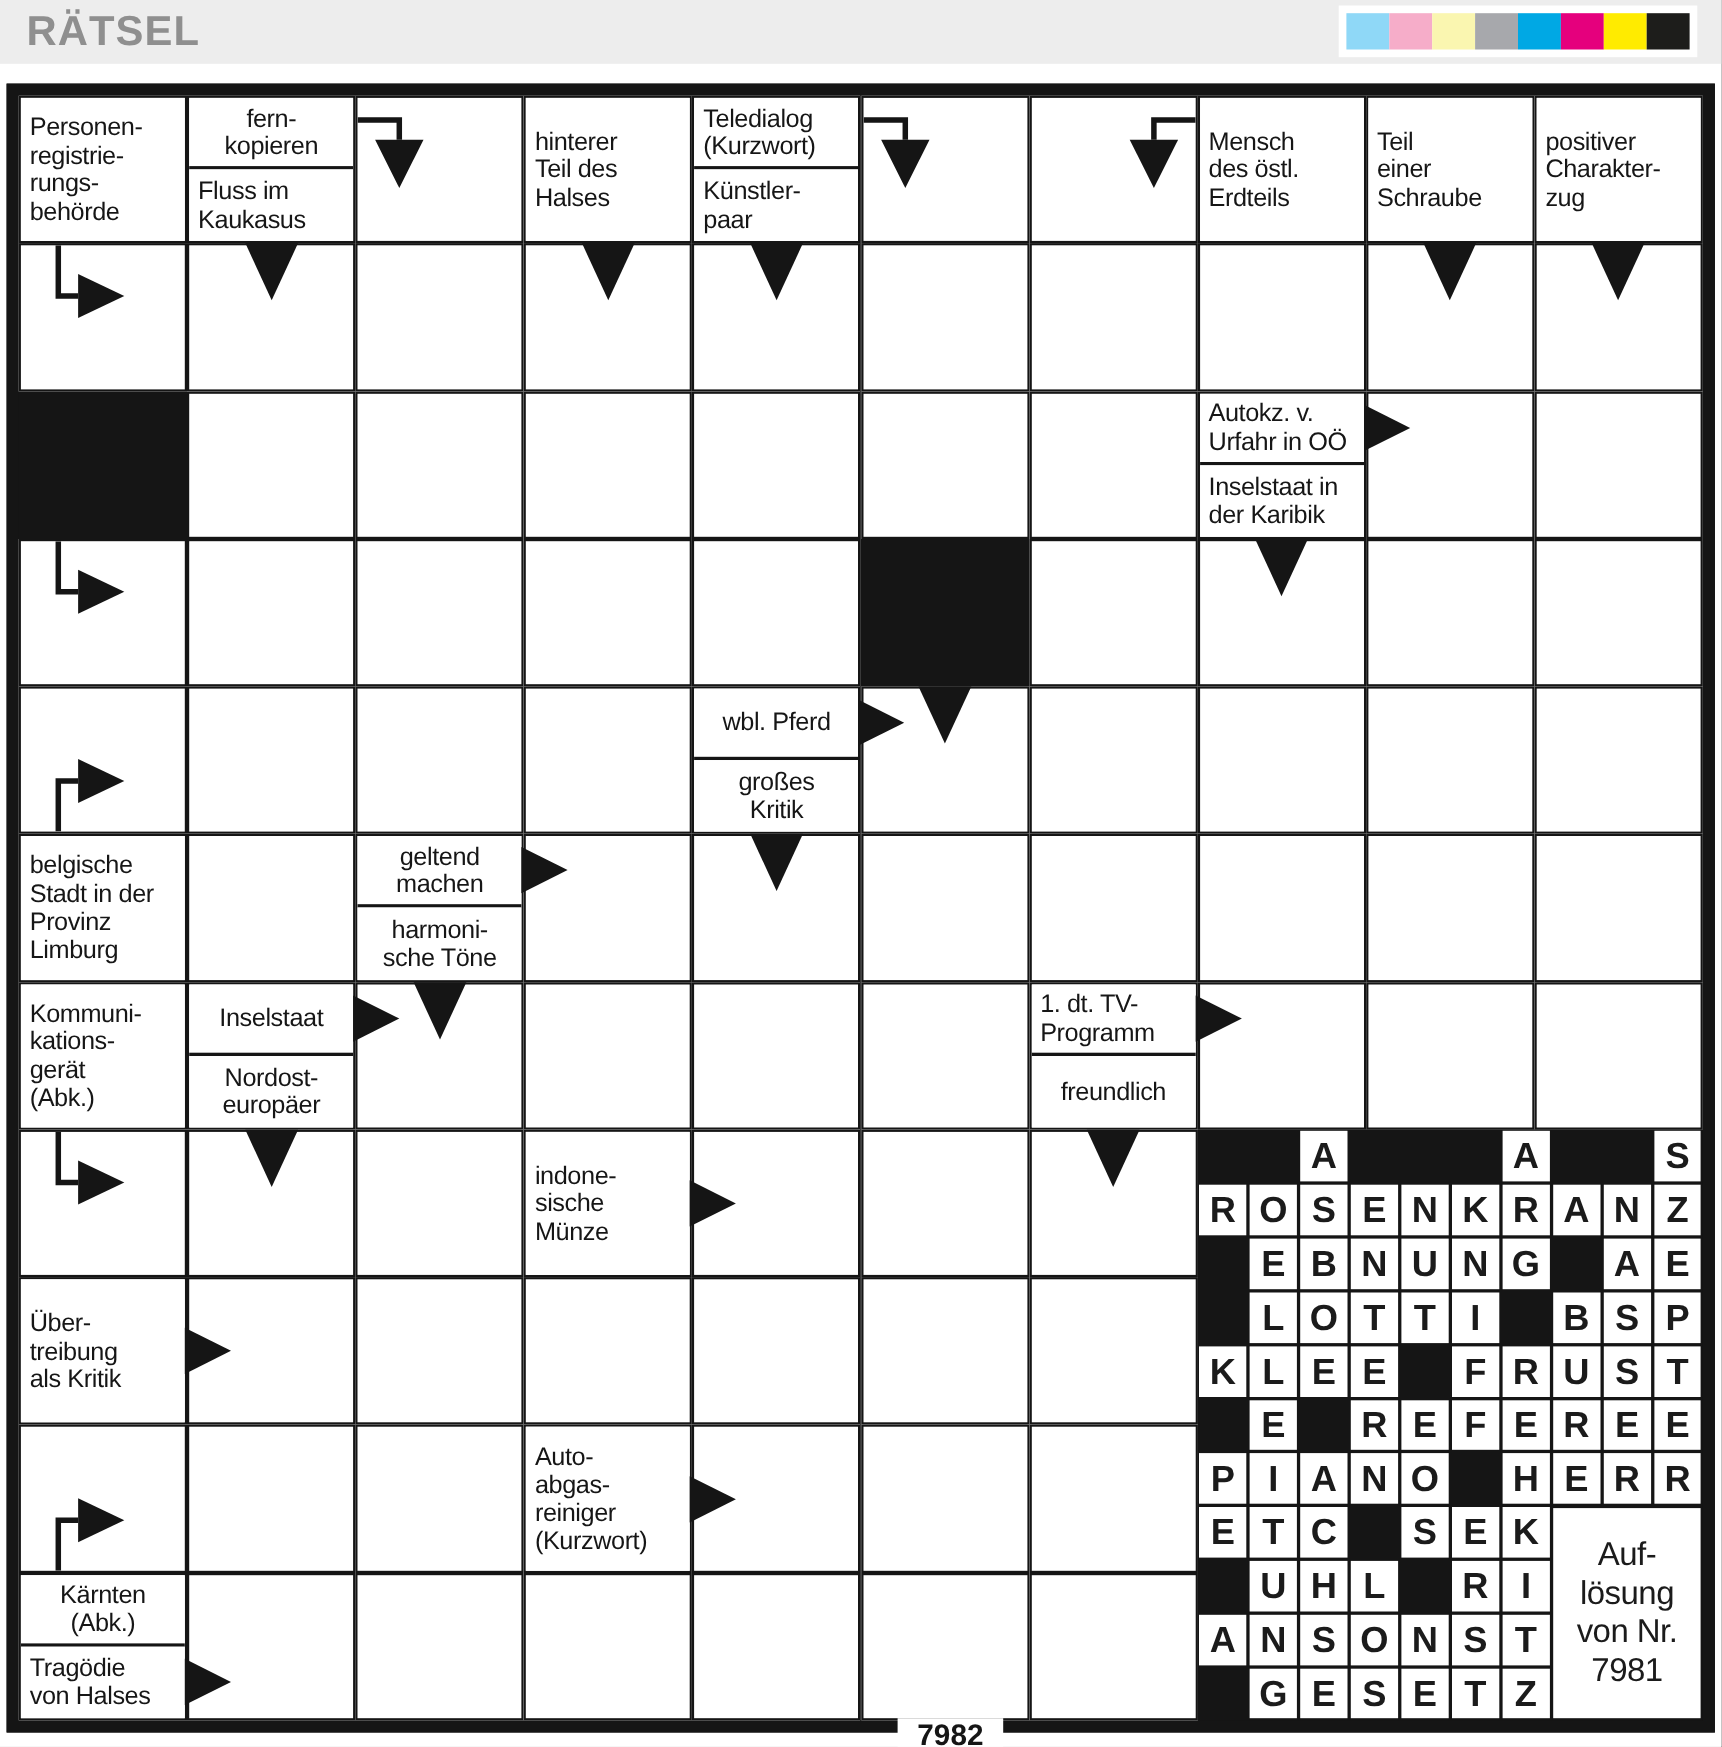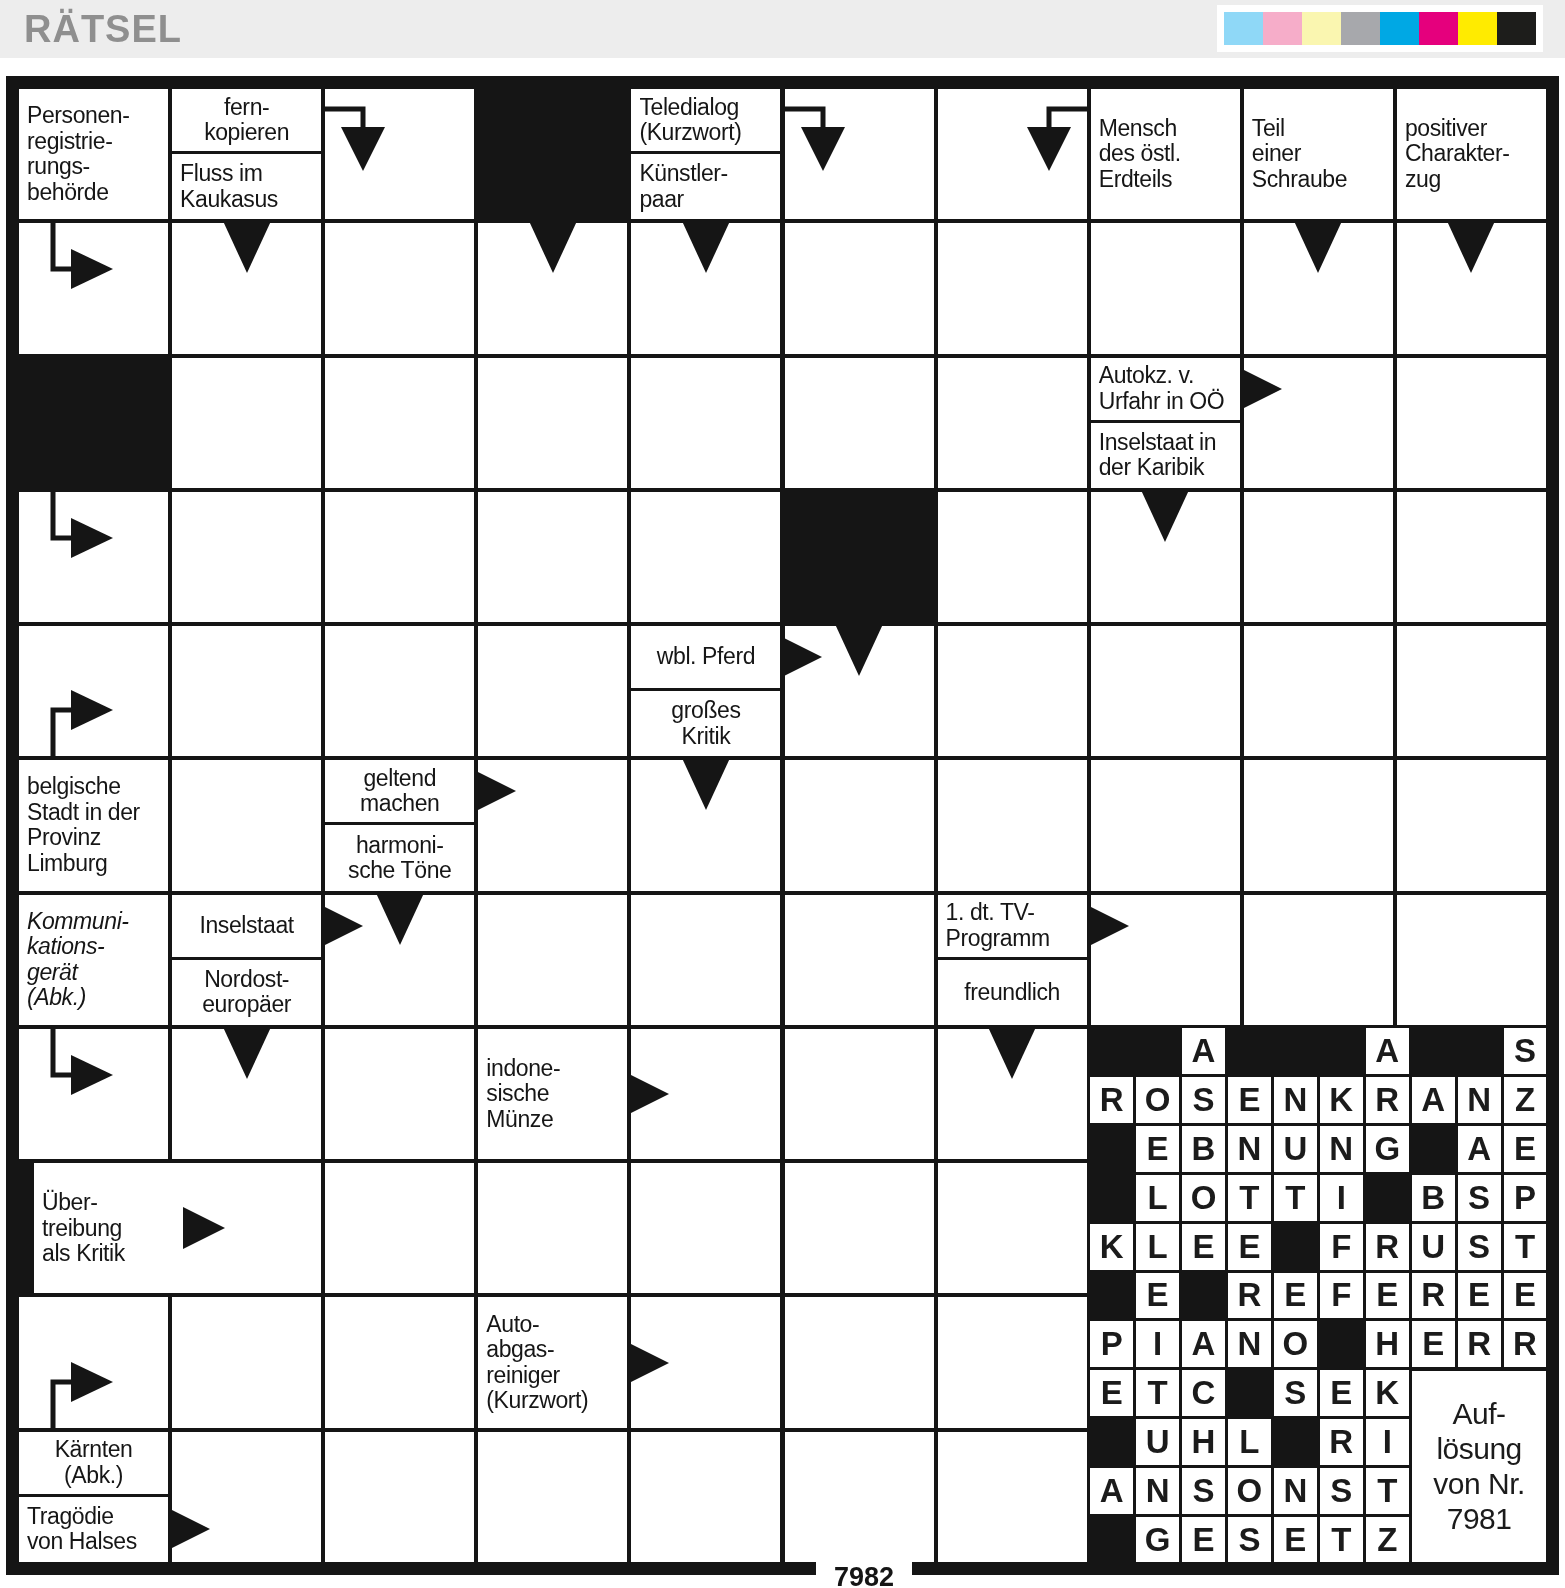--- a/index.html
+++ b/index.html
@@ -77,20 +77,27 @@
         <span>Fluss im</span>
         <span>Kaukasus</span>
       </div>
     </div>
     <div class="cell" style="left: 306.2px; top: 0px; width: 153.1px; height: 134.273px;">
       <div class="hook" style="left:0;top:4px;width:100px;height:100px;"><svg width="100" height="100" viewBox="0 0 100 100">
           <path d="M0 16 L38 16 L38 34" fill="none" stroke="#151515" stroke-width="5"></path>
           <polygon points="16,34 60,34 38,78" fill="#151515"></polygon>
         </svg></div>
     </div>
+    <div class="cell" style="left: 459.3px; top: 0px; width: 153.1px; height: 134.273px;">
+      <div class="clue full">
+        <span>hinterer</span>
+        <span>Teil des</span>
+        <span>Halses</span>
+      </div>
+    </div>
     <div class="cell" style="left: 612.4px; top: 0px; width: 153.1px; height: 134.273px;">
       <div class="clue half-top">
         <span>Teledialog</span>
         <span>(Kurzwort)</span>
       </div>
       <div class="clue half-bottom">
         <span>Künstler-</span>
         <span>paar</span>
       </div>
     </div>
@@ -235,21 +242,21 @@
     </div>
     <div class="cell" style="left: 459.3px; top: 671.364px; width: 153.1px; height: 134.273px;"></div>
     <div class="cell" style="left: 612.4px; top: 671.364px; width: 153.1px; height: 134.273px;">
       <div class="arr-down"></div>
     </div>
     <div class="cell" style="left: 765.5px; top: 671.364px; width: 153.1px; height: 134.273px;"></div>
     <div class="cell" style="left: 918.6px; top: 671.364px; width: 153.1px; height: 134.273px;"></div>
     <div class="cell" style="left: 1071.7px; top: 671.364px; width: 153.1px; height: 134.273px;"></div>
     <div class="cell" style="left: 1224.8px; top: 671.364px; width: 153.1px; height: 134.273px;"></div>
     <div class="cell" style="left: 1377.9px; top: 671.364px; width: 153.1px; height: 134.273px;"></div>
-    <div class="cell" style="left: 0px; top: 805.636px; width: 153.1px; height: 134.273px; font-style: italic;">
+    <div class="cell" style="left: 0px; top: 805.636px; width: 153.1px; height: 134.273px;">
       <div class="clue full">
         <span>Kommuni-</span>
         <span>kations-</span>
         <span>gerät</span>
         <span>(Abk.)</span>
       </div>
     </div>
     <div class="cell" style="left: 153.1px; top: 805.636px; width: 153.1px; height: 134.273px;">
       <div class="clue half-top center">
         <span>Inselstaat</span>
@@ -295,21 +302,21 @@
         <span>sische</span>
         <span>Münze</span>
         <div class="arr-right"></div>
       </div>
     </div>
     <div class="cell" style="left: 612.4px; top: 939.909px; width: 153.1px; height: 134.273px;"></div>
     <div class="cell" style="left: 765.5px; top: 939.909px; width: 153.1px; height: 134.273px;"></div>
     <div class="cell" style="left: 918.6px; top: 939.909px; width: 153.1px; height: 134.273px;">
       <div class="arr-down"></div>
     </div>
-    <div class="cell" style="left: 15px; top: 1074.18px; width: 153.1px; height: 134.273px;">
+    <div class="cell" style="left: 0px; top: 1074.18px; width: 153.1px; height: 134.273px;">
       <div class="clue full">
         <span>Über-</span>
         <span>treibung</span>
         <span>als Kritik</span>
         <div class="arr-right"></div>
       </div>
     </div>
     <div class="cell" style="left: 153.1px; top: 1074.18px; width: 153.1px; height: 134.273px;"></div>
     <div class="cell" style="left: 306.2px; top: 1074.18px; width: 153.1px; height: 134.273px;"></div>
     <div class="cell" style="left: 459.3px; top: 1074.18px; width: 153.1px; height: 134.273px;"></div>

